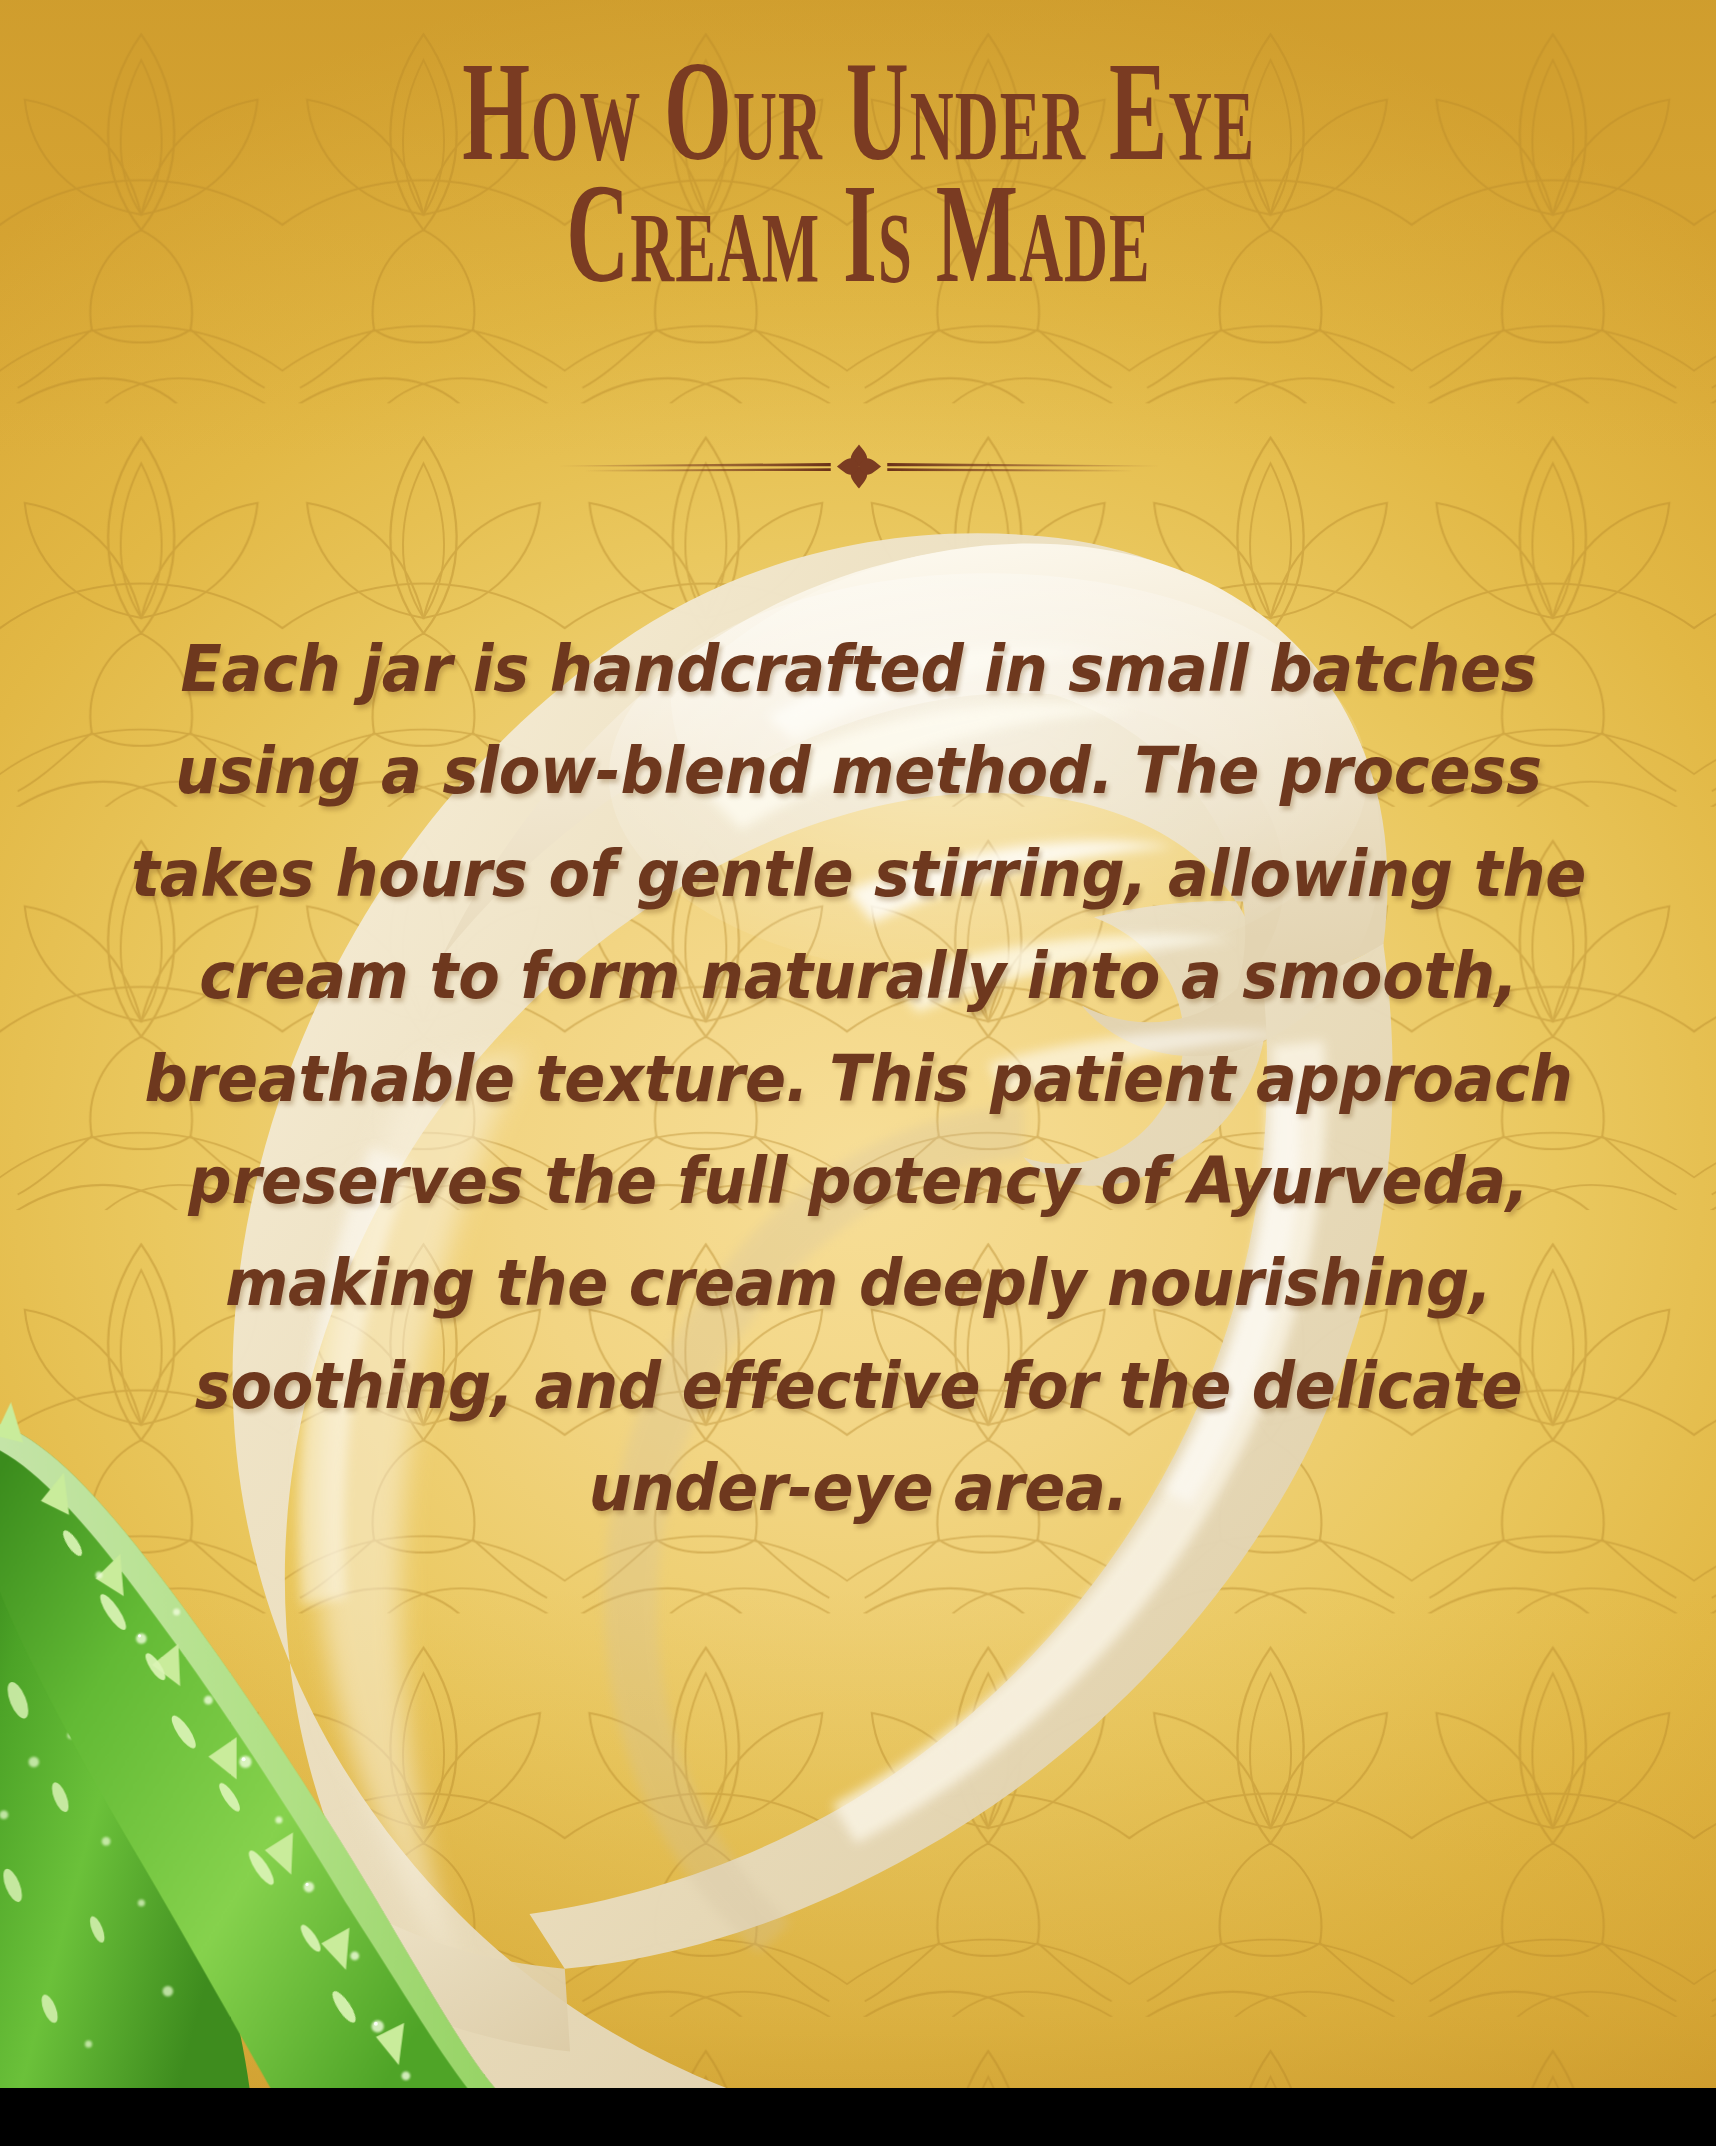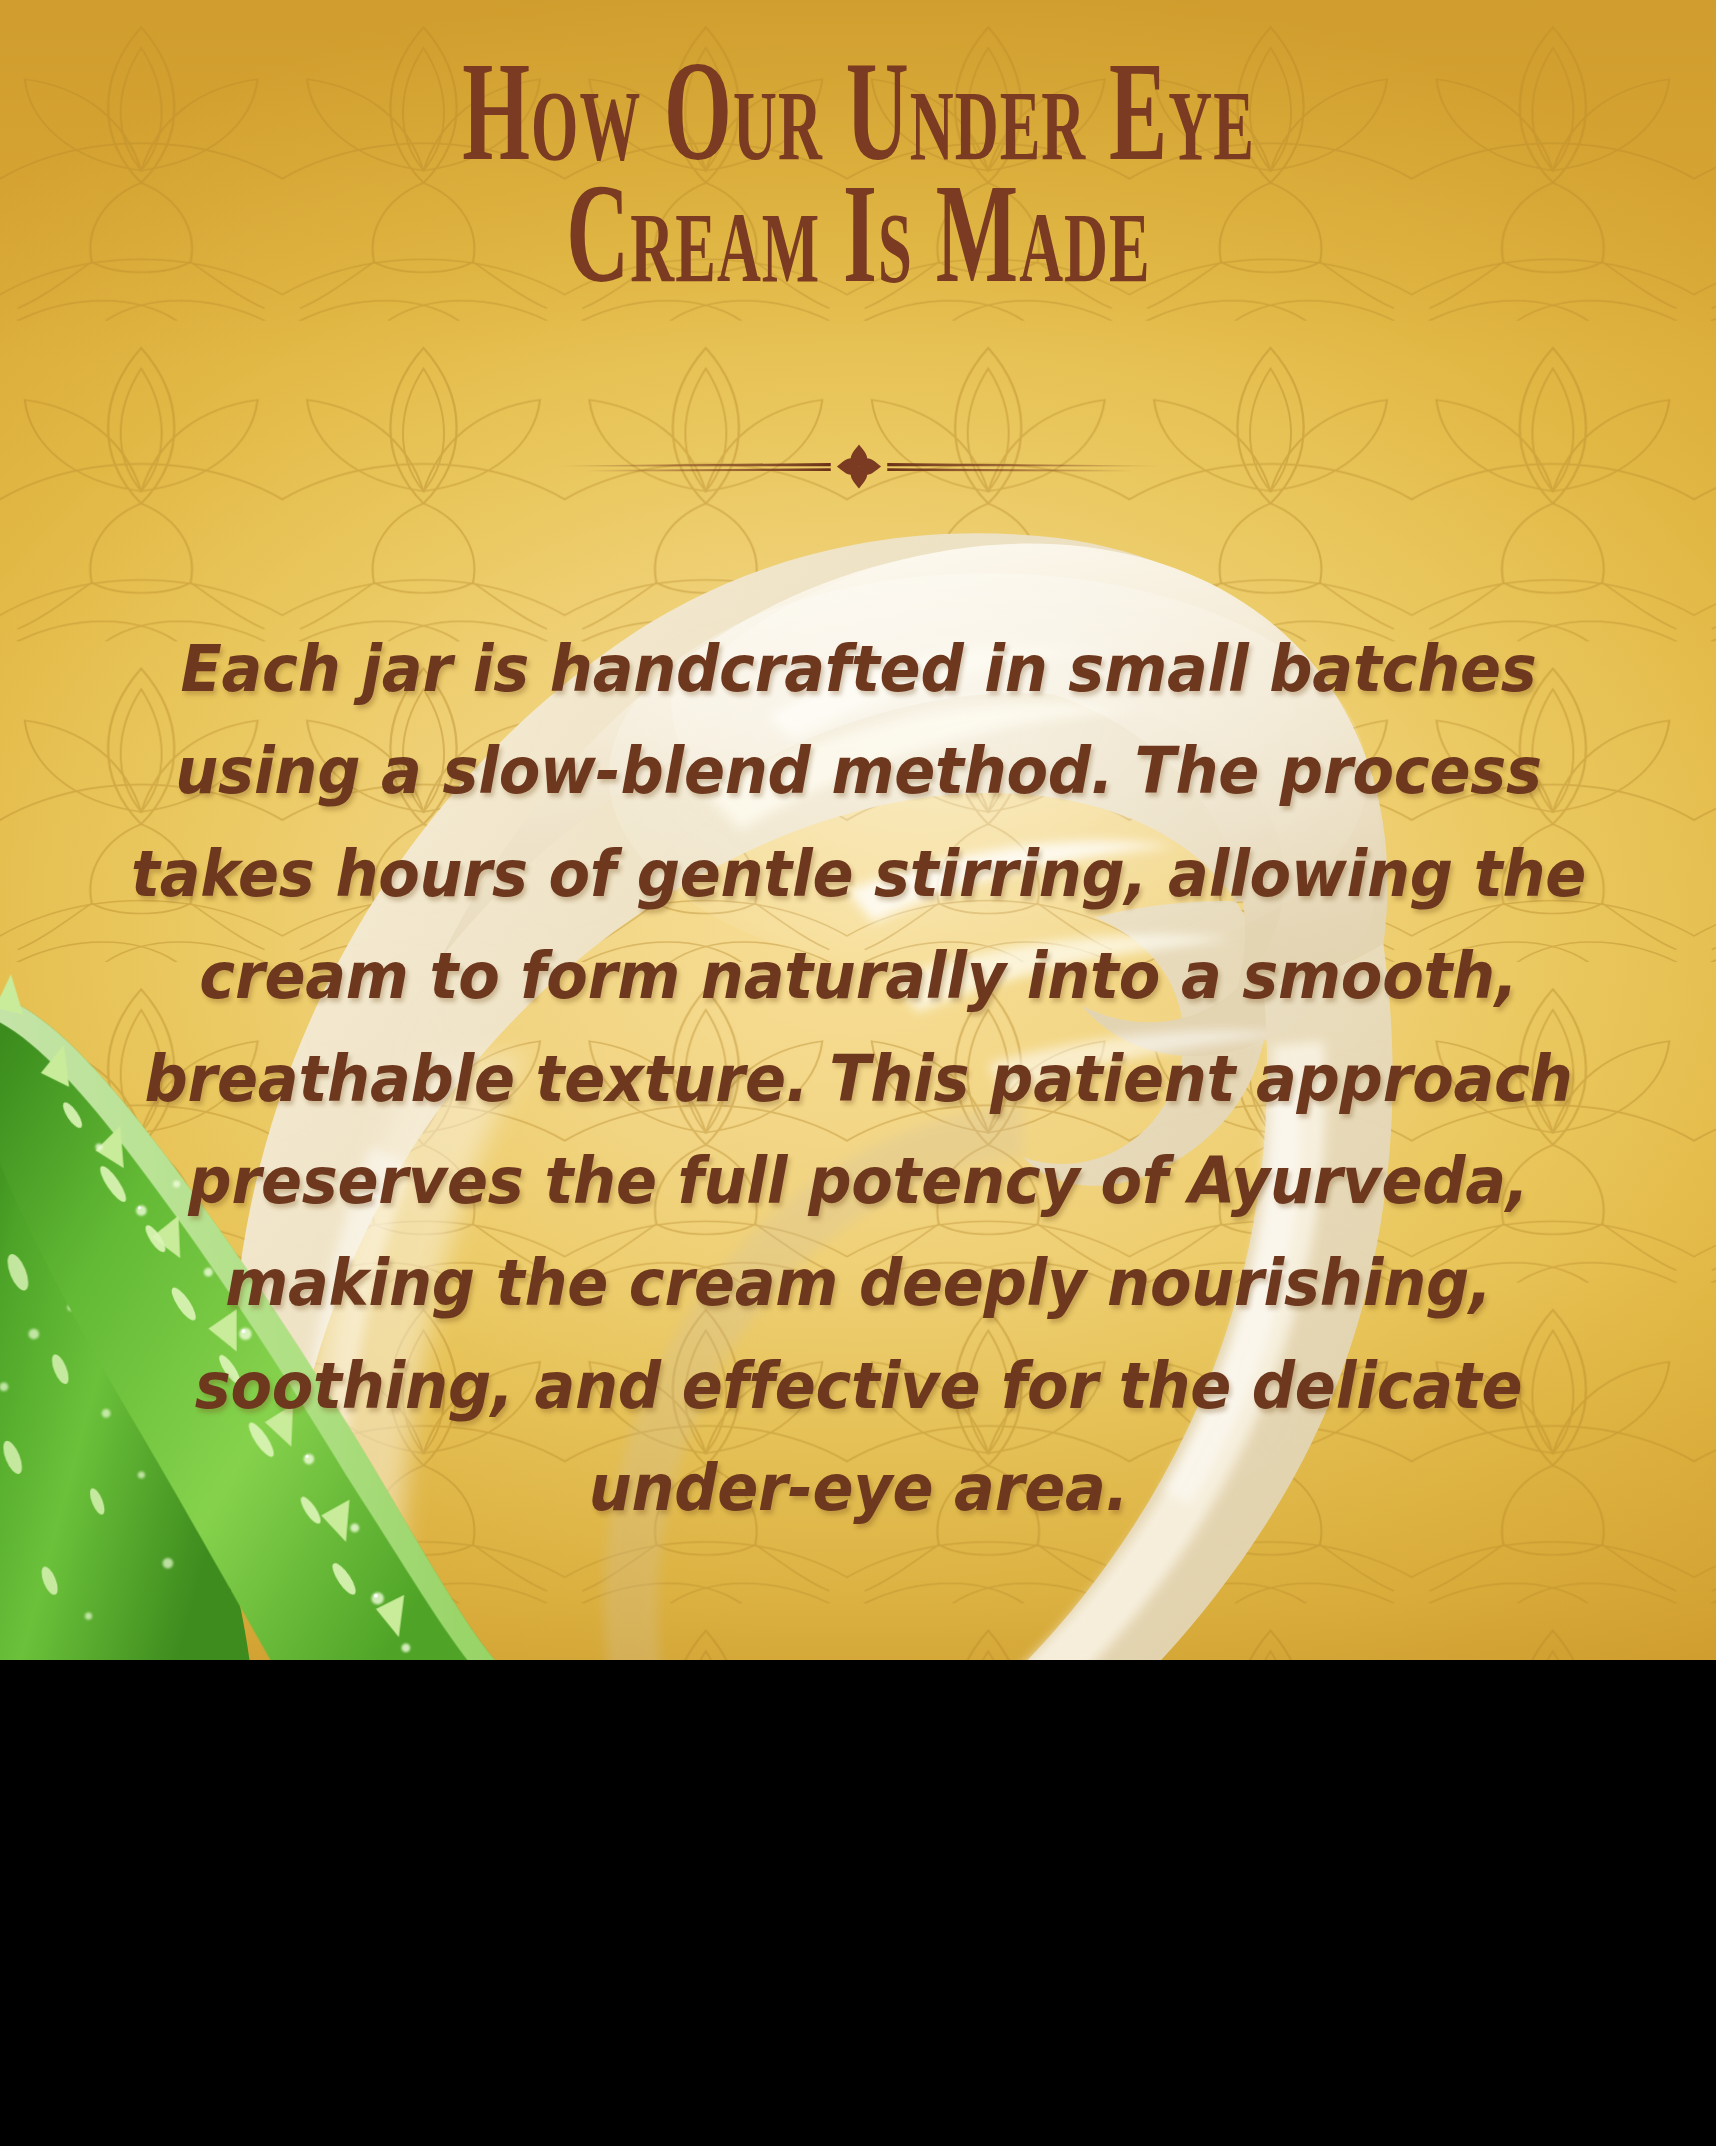--- a/index.html
+++ b/index.html
@@ -3,21 +3,21 @@
 <meta charset="utf-8">
 <style>
   html, body {
     margin: 0;
     padding: 0;
     background: #000;
   }
   #poster {
     position: relative;
     width: 1717px;
-    height: 1660px;
+    height: 2088px;
     overflow: hidden;
     font-family: "Liberation Sans", sans-serif;
   }
 
   
   .bg-base {
     position: absolute;
     inset: 0;
     background:
       radial-gradient(ellipse 78% 58% at 50% 56%,

